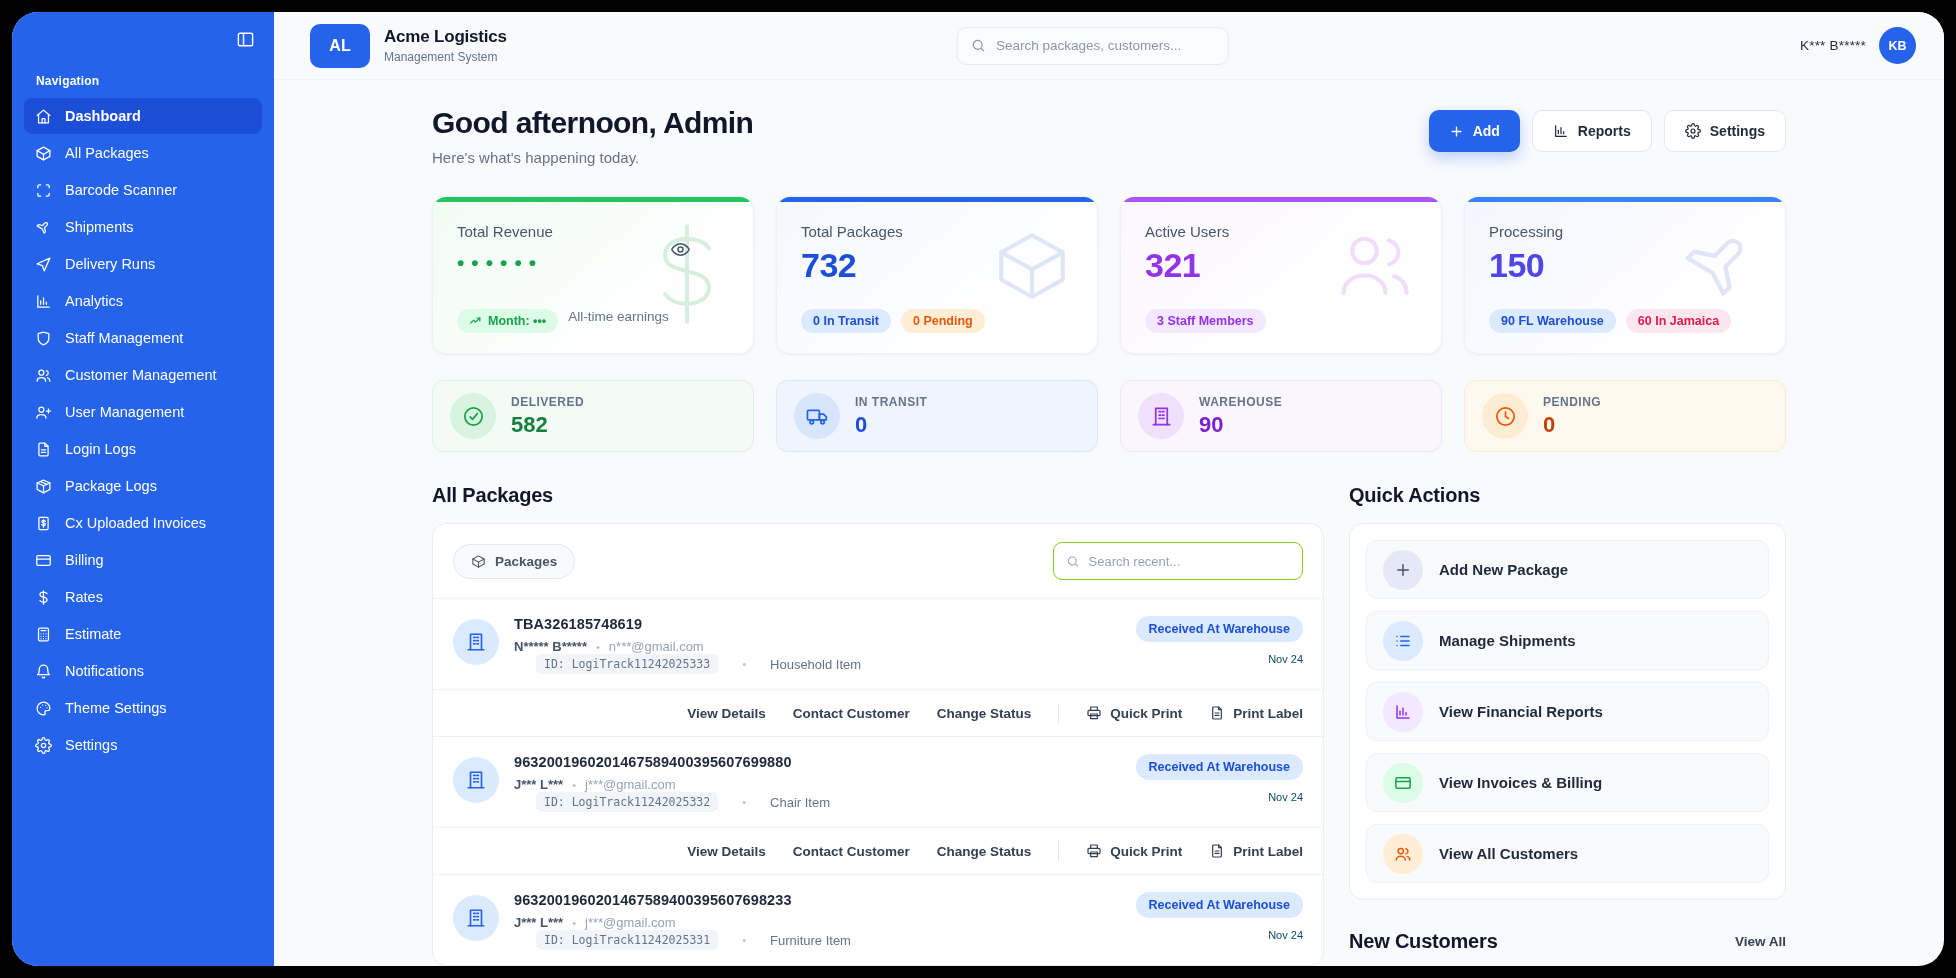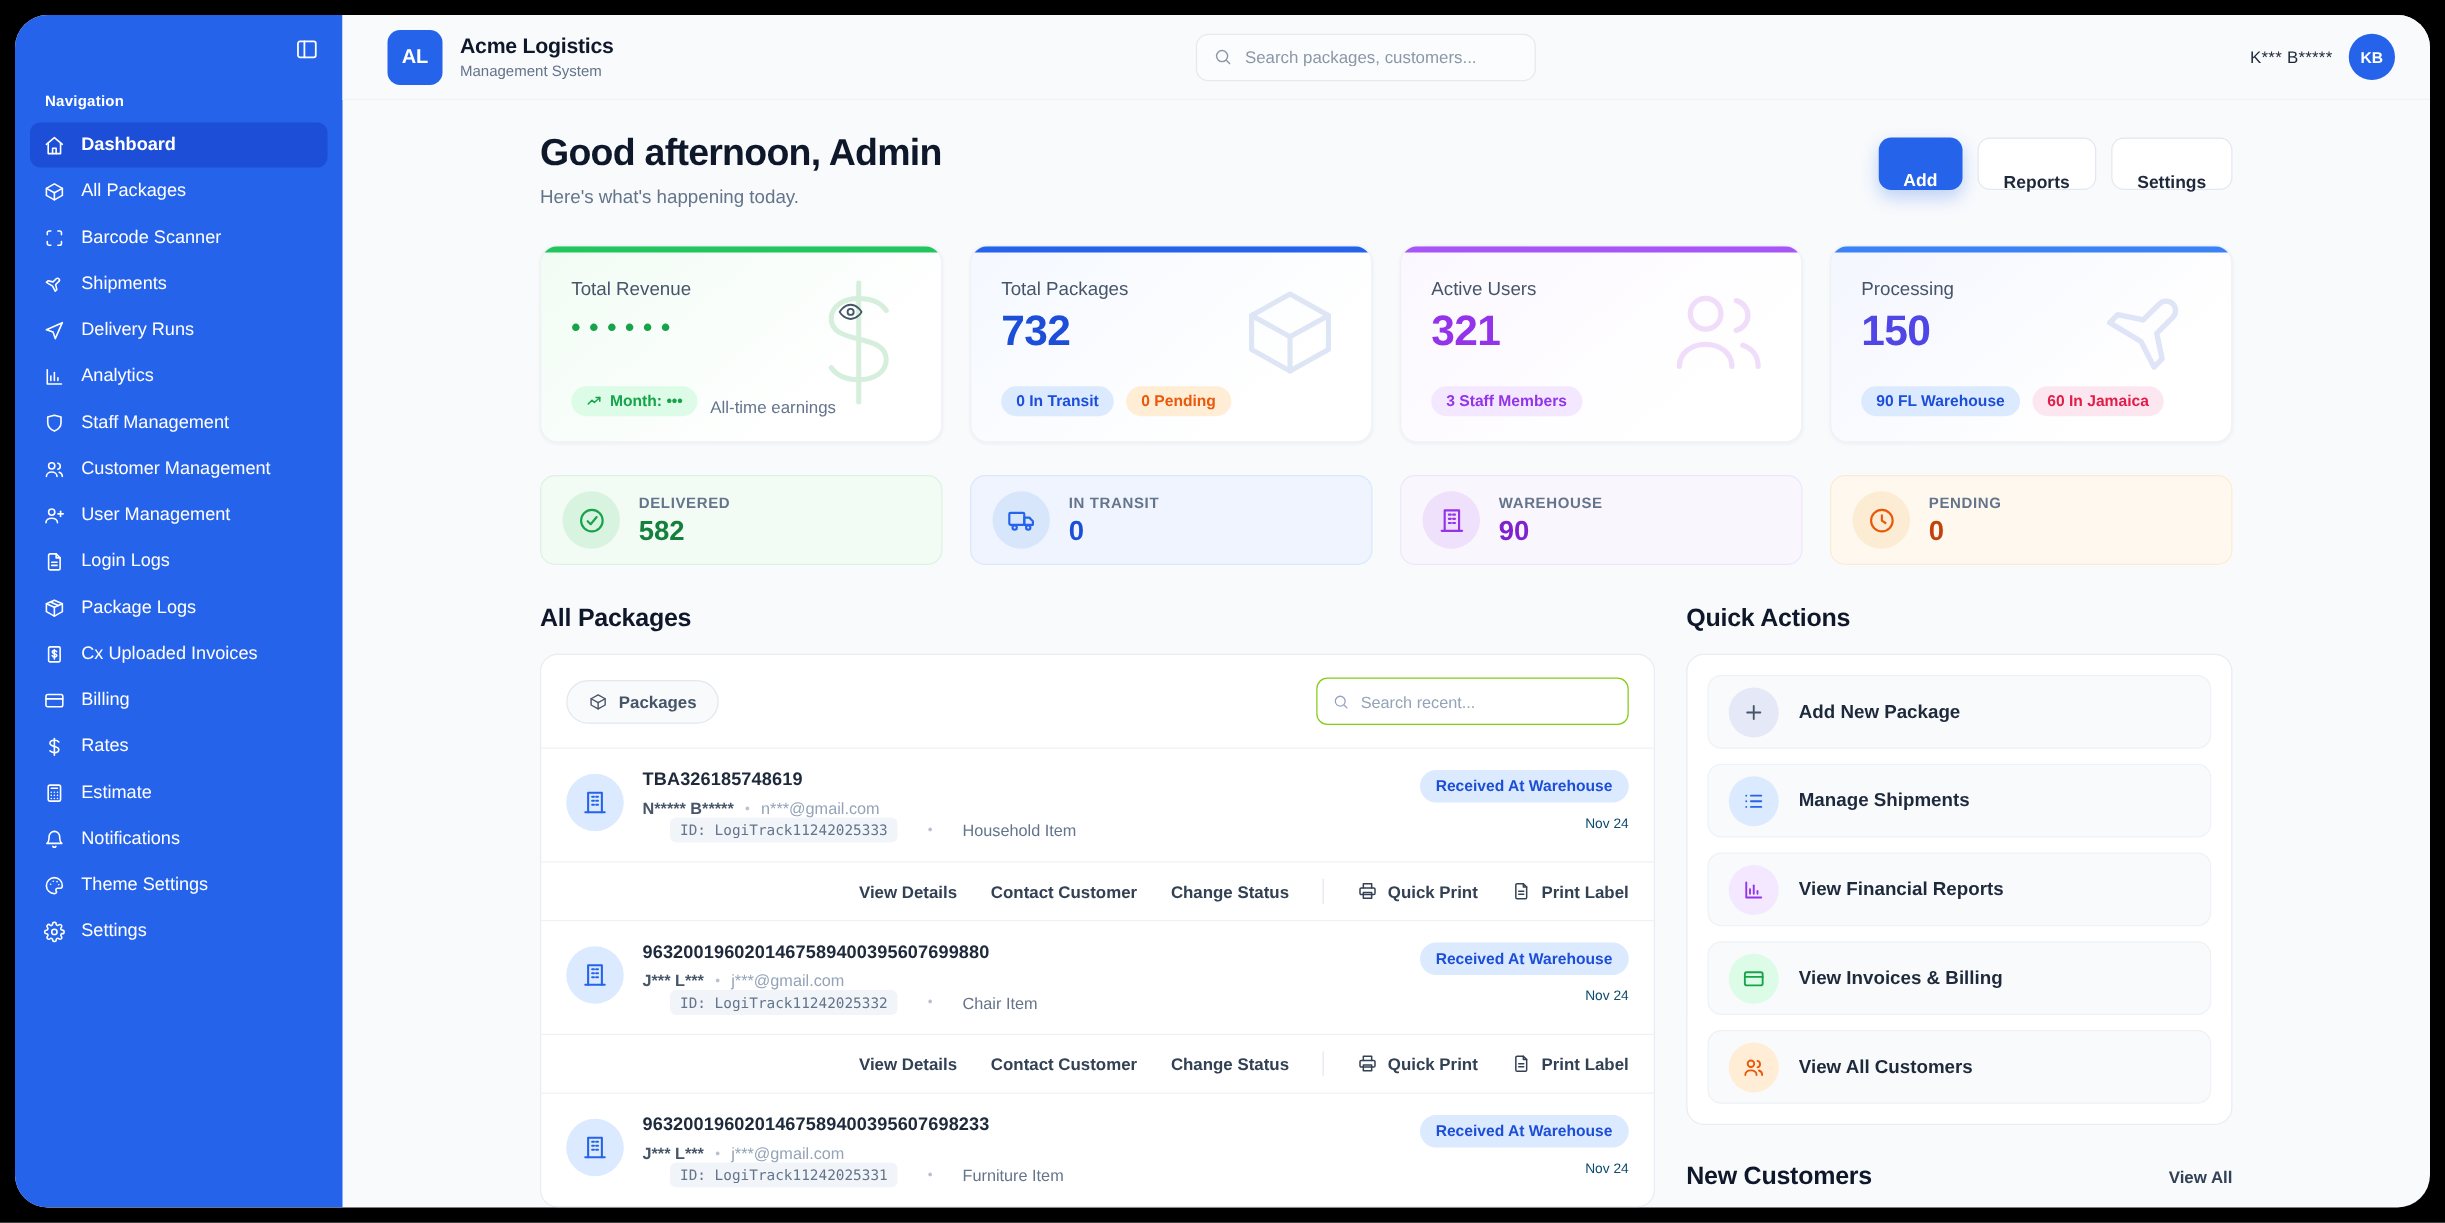--- a/index.html
+++ b/index.html
@@ -11,56 +11,56 @@
   .collapse-btn { position:absolute; top:14px; right:16px; width:26px; height:26px; display:grid; place-items:center; border-radius:6px; cursor:pointer; color:#fff; }
   .nav-label { padding:0 24px; margin:48px 0 10px; font-size:12px; font-weight:700; letter-spacing:.2px; }
   .nav-list { padding:0 12px; display:flex; flex-direction:column; gap:1px; }
   .nav-item { display:flex; align-items:center; gap:13px; height:36px; padding:0 11px; border-radius:8px; font-size:14.5px; font-weight:500; cursor:pointer; white-space:nowrap; }
   .nav-item.active { background:#1d4ed8; font-weight:600; }
   .nav-item svg { flex:none; }
 
   
   .rightside { flex:1; display:flex; flex-direction:column; min-width:0; }
   .header { height:68px; flex:none; background:#f8fafc; border-bottom:1px solid #eef1f5; display:flex; align-items:center; padding:0 28px 0 36px; position:relative; }
-  .logo { width:44px; height:44px; border-radius:10px; background:#2563eb; color:#fff; font-weight:700; font-size:16px; display:grid; place-items:center; flex:none; }
+  .logo { width:60px; height:44px; border-radius:10px; background:#2563eb; color:#fff; font-weight:700; font-size:16px; display:grid; place-items:center; flex:none; }
   .brand { margin-left:14px; }
   .brand-title { font-size:17px; font-weight:700; color:#0f172a; letter-spacing:-.2px; }
   .brand-sub { font-size:12px; color:#64748b; margin-top:3px; }
   .header-search { position:absolute; left:50%; transform:translateX(-56%); display:flex; align-items:center; gap:10px; width:272px; height:38px; border:1px solid #e5e9f0; background:#fbfcfd; border-radius:10px; padding:0 13px; color:#8b97a8; }
   .header-search input { border:none; outline:none; background:transparent; font-size:13.5px; color:#334155; width:100%; font-family:inherit; }
   .header-search input::placeholder { color:#8b97a8; }
   .user-area { margin-left:auto; display:flex; align-items:center; gap:13px; }
   .user-name { font-size:13.5px; font-weight:500; color:#1e293b; letter-spacing:.2px; }
   .avatar { width:37px; height:37px; border-radius:50%; background:#2563eb; color:#fff; font-size:12.5px; font-weight:700; display:grid; place-items:center; cursor:pointer; }
 
   
   .main { flex:1; overflow:hidden; }
   .content { width:1354px; margin:0 auto; padding-top:26px; }
 
   .greet-row { display:flex; justify-content:space-between; align-items:flex-start; }
   .greet-title { font-size:30px; font-weight:800; color:#0f172a; letter-spacing:-.6px; }
   .greet-sub { font-size:15px; color:#64748b; margin-top:9px; }
   .toolbar { display:flex; gap:12px; margin-top:4px; }
-  .btn { height:42px; border-radius:10px; padding:17px 20px; font-size:14px; font-weight:600; display:inline-flex; align-items:center; gap:9px; cursor:pointer; border:none; font-family:inherit;flex-direction:column; }
+  .btn { height:42px; border-radius:10px; padding:17px 20px; font-size:14px; font-weight:600; display:inline-flex; align-items:center; gap:9px; cursor:pointer; border:none; font-family:inherit; }
   .btn-primary { background:#2563eb; color:#fff; box-shadow:0 6px 14px rgba(37,99,235,.28); }
   .btn-ghost { background:#fff; color:#1e293b; border:1px solid #e2e8f0; }
 
   
   .stats-grid { margin-top:30px; display:grid; grid-template-columns:repeat(4,1fr); gap:22px; }
   .stat-card { position:relative; border-radius:14px; height:158px; overflow:hidden; padding:26px 24px; border:1px solid #eef1f6; box-shadow:0 1px 3px rgba(15,23,42,.05); cursor:pointer; }
   .stat-card .accent { position:absolute; top:0; left:0; right:0; height:5px; }
   .sc-revenue { background:linear-gradient(140deg,#f1fcf4 0%,#ffffff 75%); }
   .sc-packages { background:linear-gradient(140deg,#f4f8ff 0%,#ffffff 75%); }
   .sc-users { background:linear-gradient(140deg,#fbf7ff 0%,#ffffff 75%); }
   .sc-processing { background:linear-gradient(140deg,#f4f6ff 0%,#ffffff 75%); }
   .stat-title { font-size:15px; color:#475569; font-weight:500; }
   .stat-value { font-size:34px; font-weight:800; margin-top:6px; letter-spacing:-.5px; }
   .v-blue { color:#1d4ed8; } .v-purple { color:#9333ea; } .v-indigo { color:#4f46e5; }
   .rev-dots { margin-top:12px; color:#16a34a; font-size:21px; letter-spacing:7px; line-height:1; font-weight:700; }
-  .badges { position:absolute; left:24px; bottom:20px; display:flex; gap:10px; align-items:flex-end; }
+  .badges { position:absolute; left:24px; bottom:20px; display:flex; gap:10px; align-items:flex-start; }
   .pill { font-size:12.5px; font-weight:700; padding:5px 12px; border-radius:999px; white-space:nowrap; }
   .pill-blue { background:#dbeafe; color:#1d4ed8; }
   .pill-orange { background:#ffedd5; color:#ea580c; }
   .pill-purple { background:#f3e8ff; color:#9333ea; }
   .pill-pink { background:#fce7f0; color:#e11d48; }
   .pill-green { background:#dcfce7; color:#16a34a; display:inline-flex; align-items:center; gap:6px; }
   .rev-caption { font-size:13.5px; color:#64748b; }
   .wm { position:absolute; pointer-events:none; }
   .eye-btn { position:absolute; right:62px; top:42px; color:#475569; cursor:pointer; }
 

